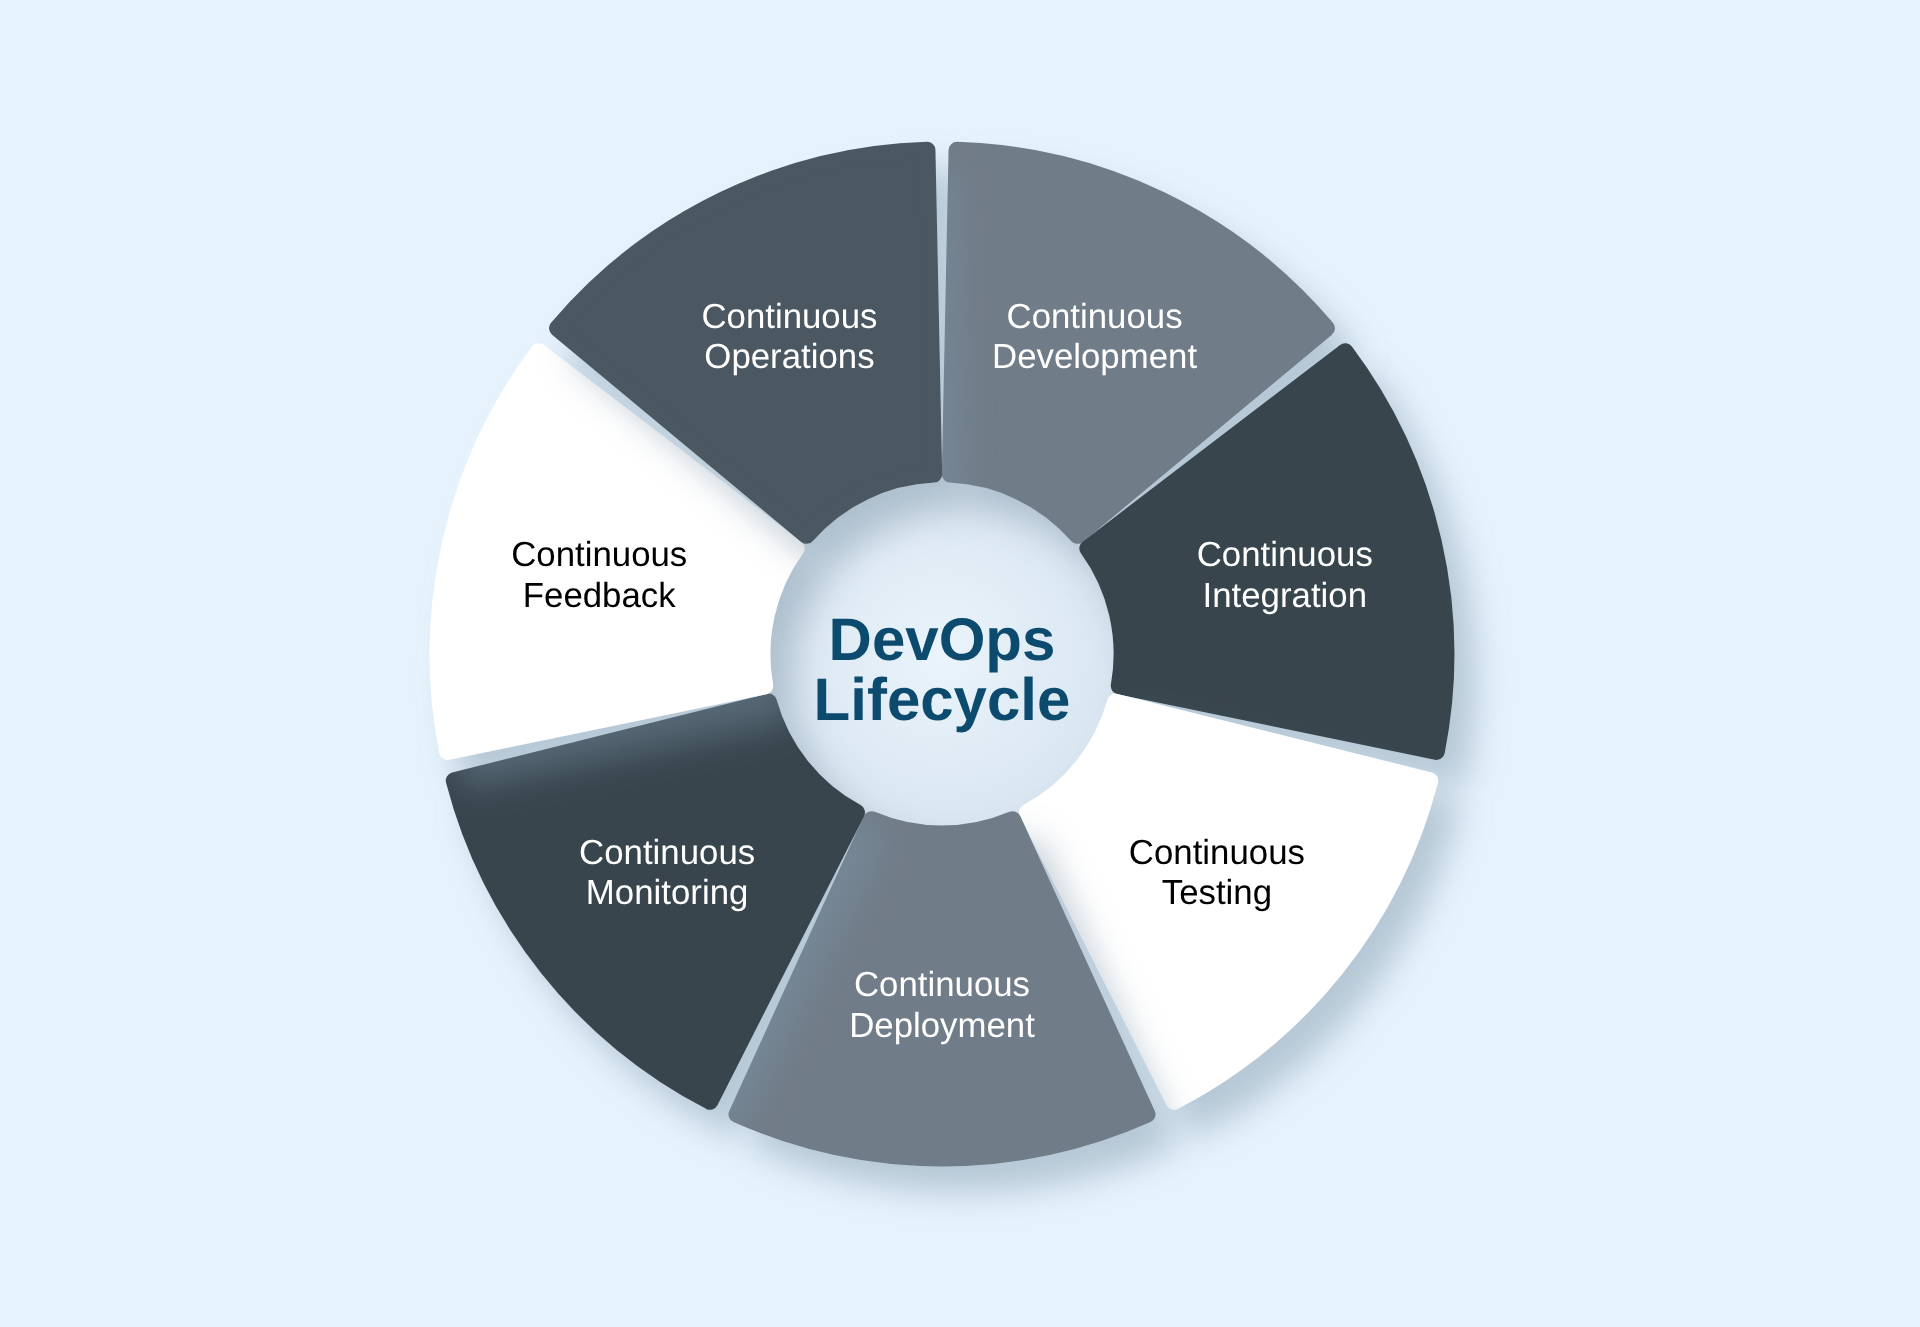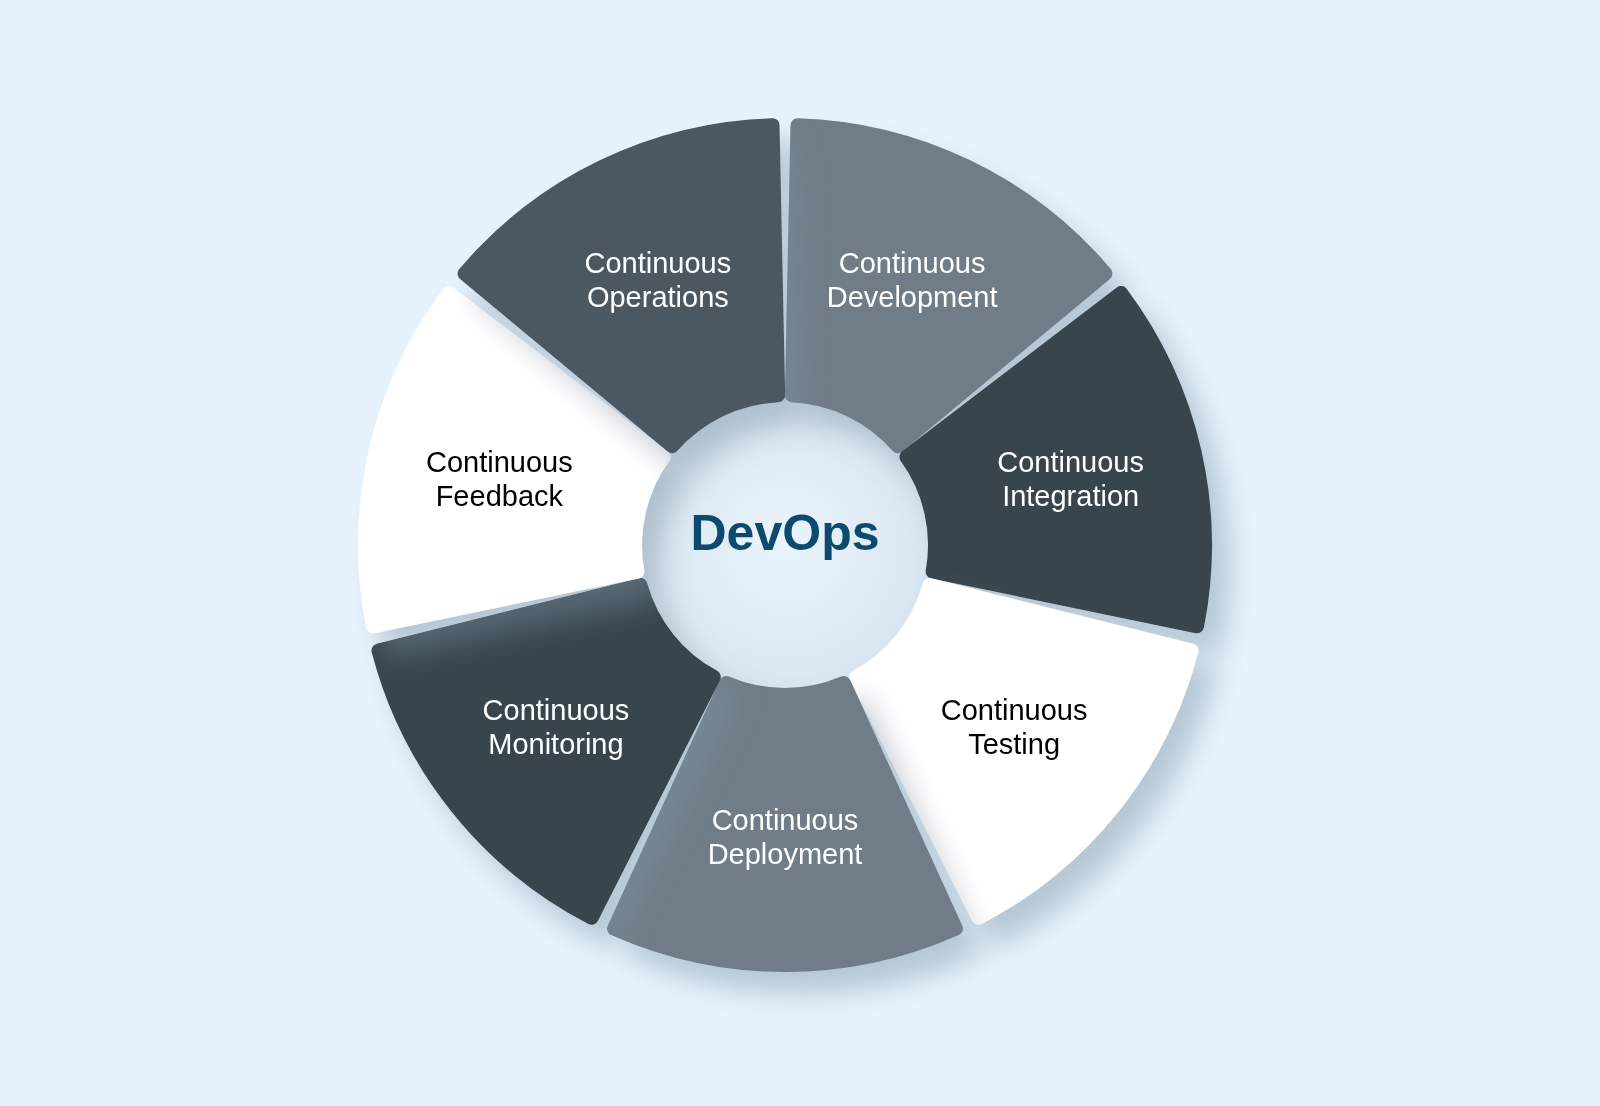--- a/index.html
+++ b/index.html
@@ -70,14 +70,15 @@
         </g>
         <g>
           <path d="M464.5438780254143,273.5080592558788 A420,420 0 0 1 772.5401774842535,125.18485874985873 L778.1484767381241,395.1565596063946 A150,150 0 0 0 672.119535739935,446.21740645016354 Z" fill="#4b5862" stroke="#4b5862" stroke-width="14" stroke-linejoin="round" filter="url(#segShadow)"></path>
           <text class="seg-label" x="657.8720644385554" y="273.0161217045912" fill="#ffffff"><tspan x="657.8720644385554" dy="0">Continuous</tspan><tspan x="657.8720644385554" dy="34">Operations</tspan></text>
         </g>
       </g>
   </svg>
 
   <div class="center-title">
     <span>DevOps</span>
+    <span>Lifecycle</span>
   </div>
 </div>
 
 </body></html>

